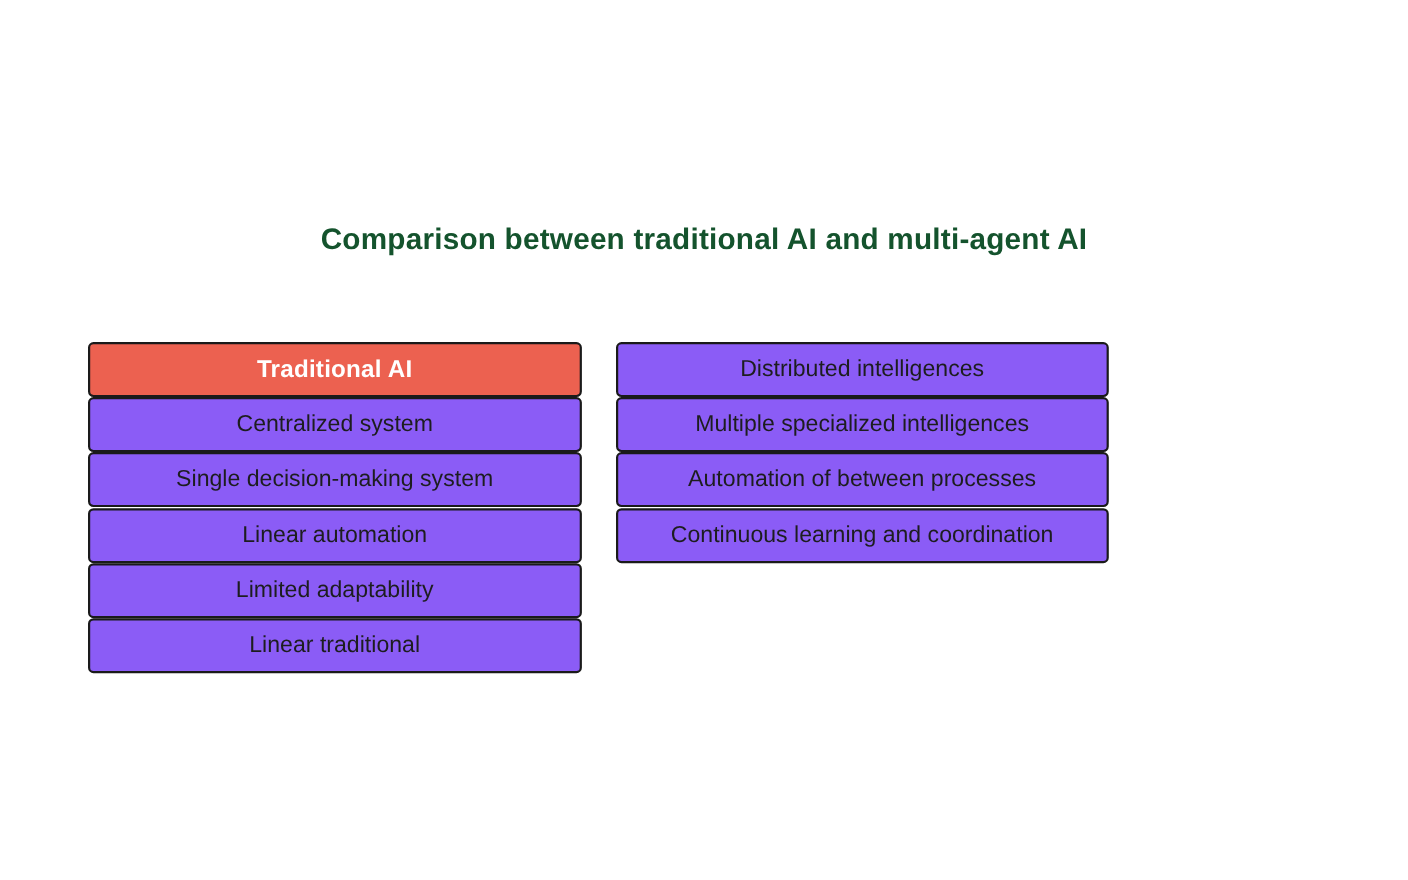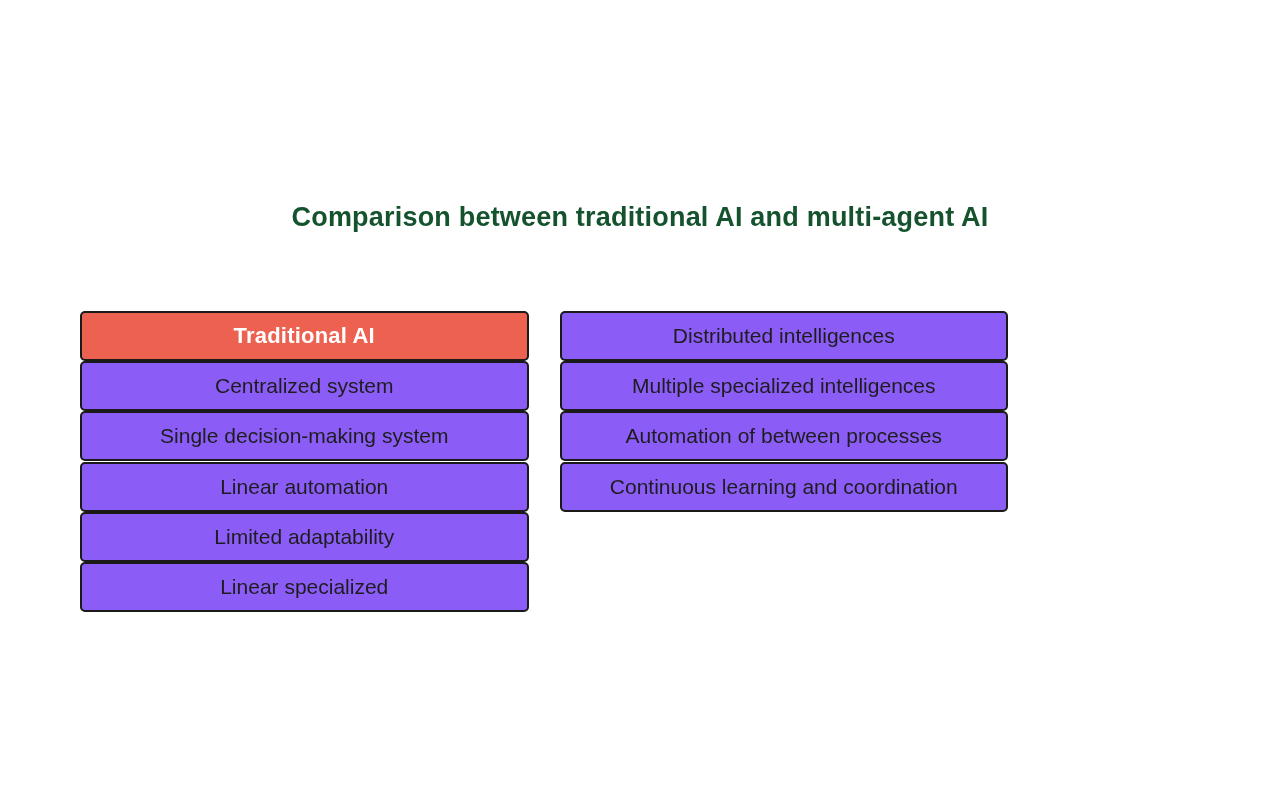--- a/index.html
+++ b/index.html
@@ -72,21 +72,21 @@
   <div class="page-title">Comparison between traditional AI and multi-agent AI</div>
 
   <div class="tables-wrap">
 
     <div class="cmp-table">
       <div class="cmp-row cmp-header">Traditional AI</div>
       <div class="cmp-row">Centralized system</div>
       <div class="cmp-row">Single decision-making system</div>
       <div class="cmp-row">Linear automation</div>
       <div class="cmp-row">Limited adaptability</div>
-      <div class="cmp-row">Linear specialized</div>
+      <div class="cmp-row">Linear traditional</div>
     </div>
 
     <div class="cmp-table">
       <div class="cmp-row">Distributed intelligences</div>
       <div class="cmp-row">Multiple specialized intelligences</div>
       <div class="cmp-row">Automation of between processes</div>
       <div class="cmp-row">Continuous learning and coordination</div>
     </div>
 
   </div>

